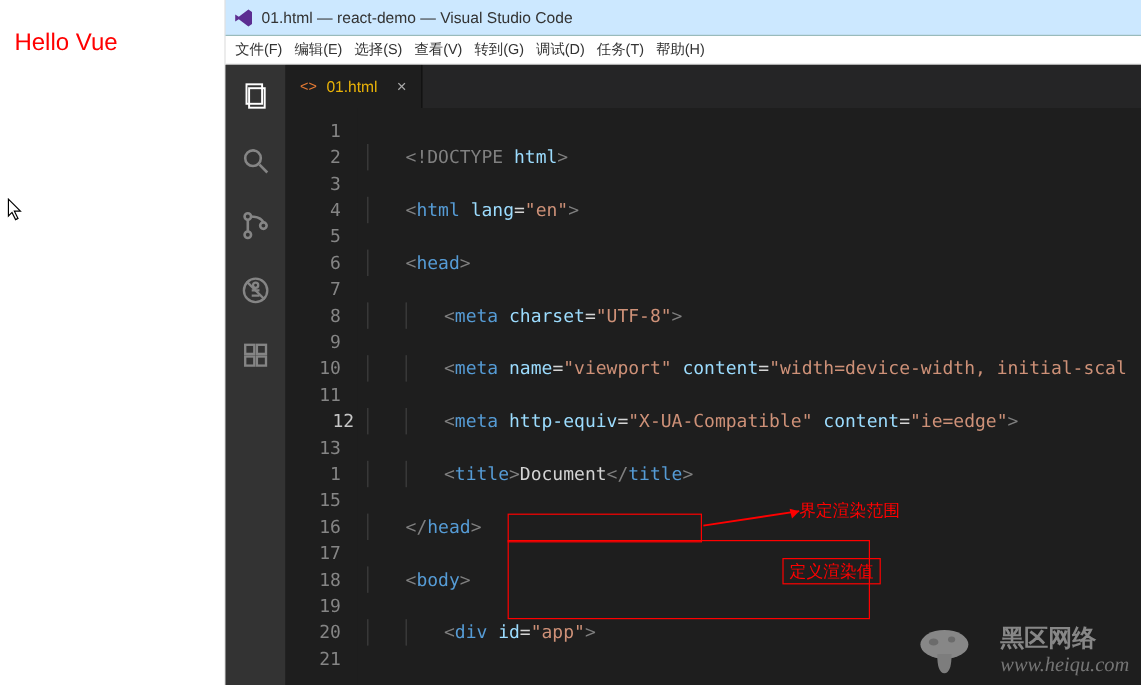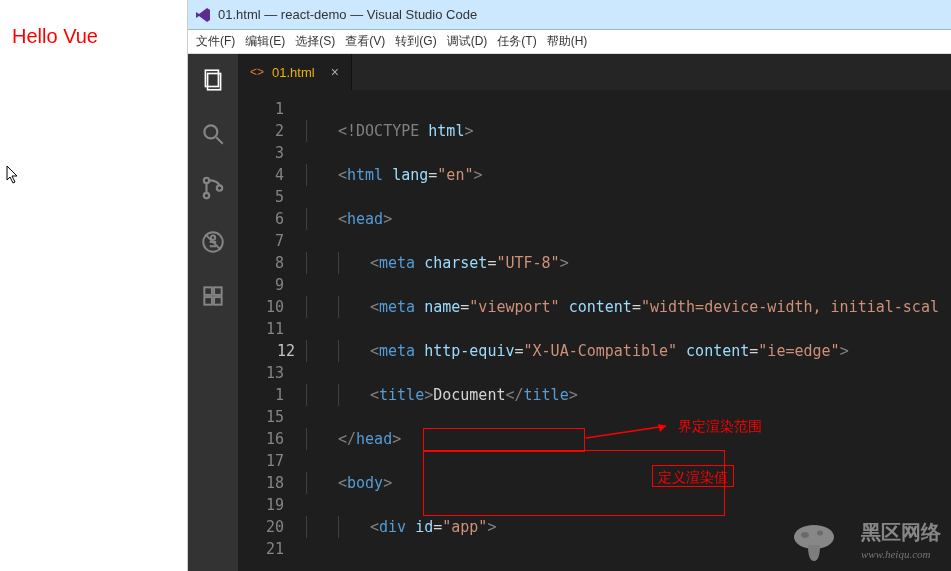--- a/index.html
+++ b/index.html
@@ -36,21 +36,21 @@
 .str { color:#ce9178; }
 .text { color:#d4d4d4; }
 .link { text-decoration:underline; }
 .anno { position:absolute; color:#ff0000; font-size:14px; font-family:"Microsoft YaHei"; pointer-events:none; }
 .redbox { position:absolute; border:1px solid #ff0000; pointer-events:none; }
 .arrow { position:absolute; pointer-events:none; }
 .watermark { position:absolute; right:10px; bottom:6px; opacity:.55; display:flex; align-items:center; gap:23px; }
 .watermark .wm-icon { width:48px; height:40px; }
 .watermark .wm-text { color:#ddd; font-family:"Microsoft YaHei"; }
 .watermark .wm-text .t1 { font-size:20px; font-weight:bold; }
-.watermark .wm-text .t2 { font-size:11px; font-style:italic; color:#bbb; }
+.watermark .wm-text .t2 { font-size:17px; font-style:italic; color:#bbb; }
 </style>
 </head>
 <body>
 
 <div class="browser">
   <p class="hello">Hello Vue</p>
   <span class="cursor">
     <svg width="14" height="20" viewBox="0 0 14 20">
         <path d="M1 1 L1 15 L4 12 L7 18 L9 17 L6 11 L11 11 Z" fill="none" stroke="#000" stroke-width="1"></path>
       </svg>
@@ -169,21 +169,21 @@
 
 
 
           <div class="redbox" style="left:125px;top:338px;width:162px;height:24px;"></div>
           <div class="redbox" style="left:125px;top:360px;width:302px;height:66px;"></div>
           <div class="redbox" style="left:354px;top:375px;width:82px;height:22px;"></div>
           <svg class="arrow" style="left:288px;top:330px;" width="90" height="22">
               <line x1="0" y1="18" x2="80" y2="6" stroke="#ff0000" stroke-width="1.5"></line>
               <polygon points="80,6 72,4 74,12" fill="#ff0000"></polygon>
             </svg>
-          <div class="anno" style="left:380px;top:326px;">界定渲染范围</div>
+          <div class="anno" style="left:368px;top:326px;">界定渲染范围</div>
           <div class="anno" style="left:360px;top:377px;">定义渲染值</div>
 
           <div class="watermark">
             <svg class="wm-icon" viewBox="0 0 48 40">
                 <ellipse cx="24" cy="14" rx="20" ry="12" fill="#ddd"></ellipse>
                 <ellipse cx="15" cy="12" rx="4" ry="3" fill="#aaa"></ellipse>
                 <ellipse cx="30" cy="10" rx="3" ry="2.5" fill="#aaa"></ellipse>
                 <path d="M18 22 Q18 38 24 38 Q30 38 30 22 Z" fill="#ccc"></path>
               </svg>
             <div class="wm-text"><div class="t1">黑区网络</div><div class="t2">www.heiqu.com</div></div>

